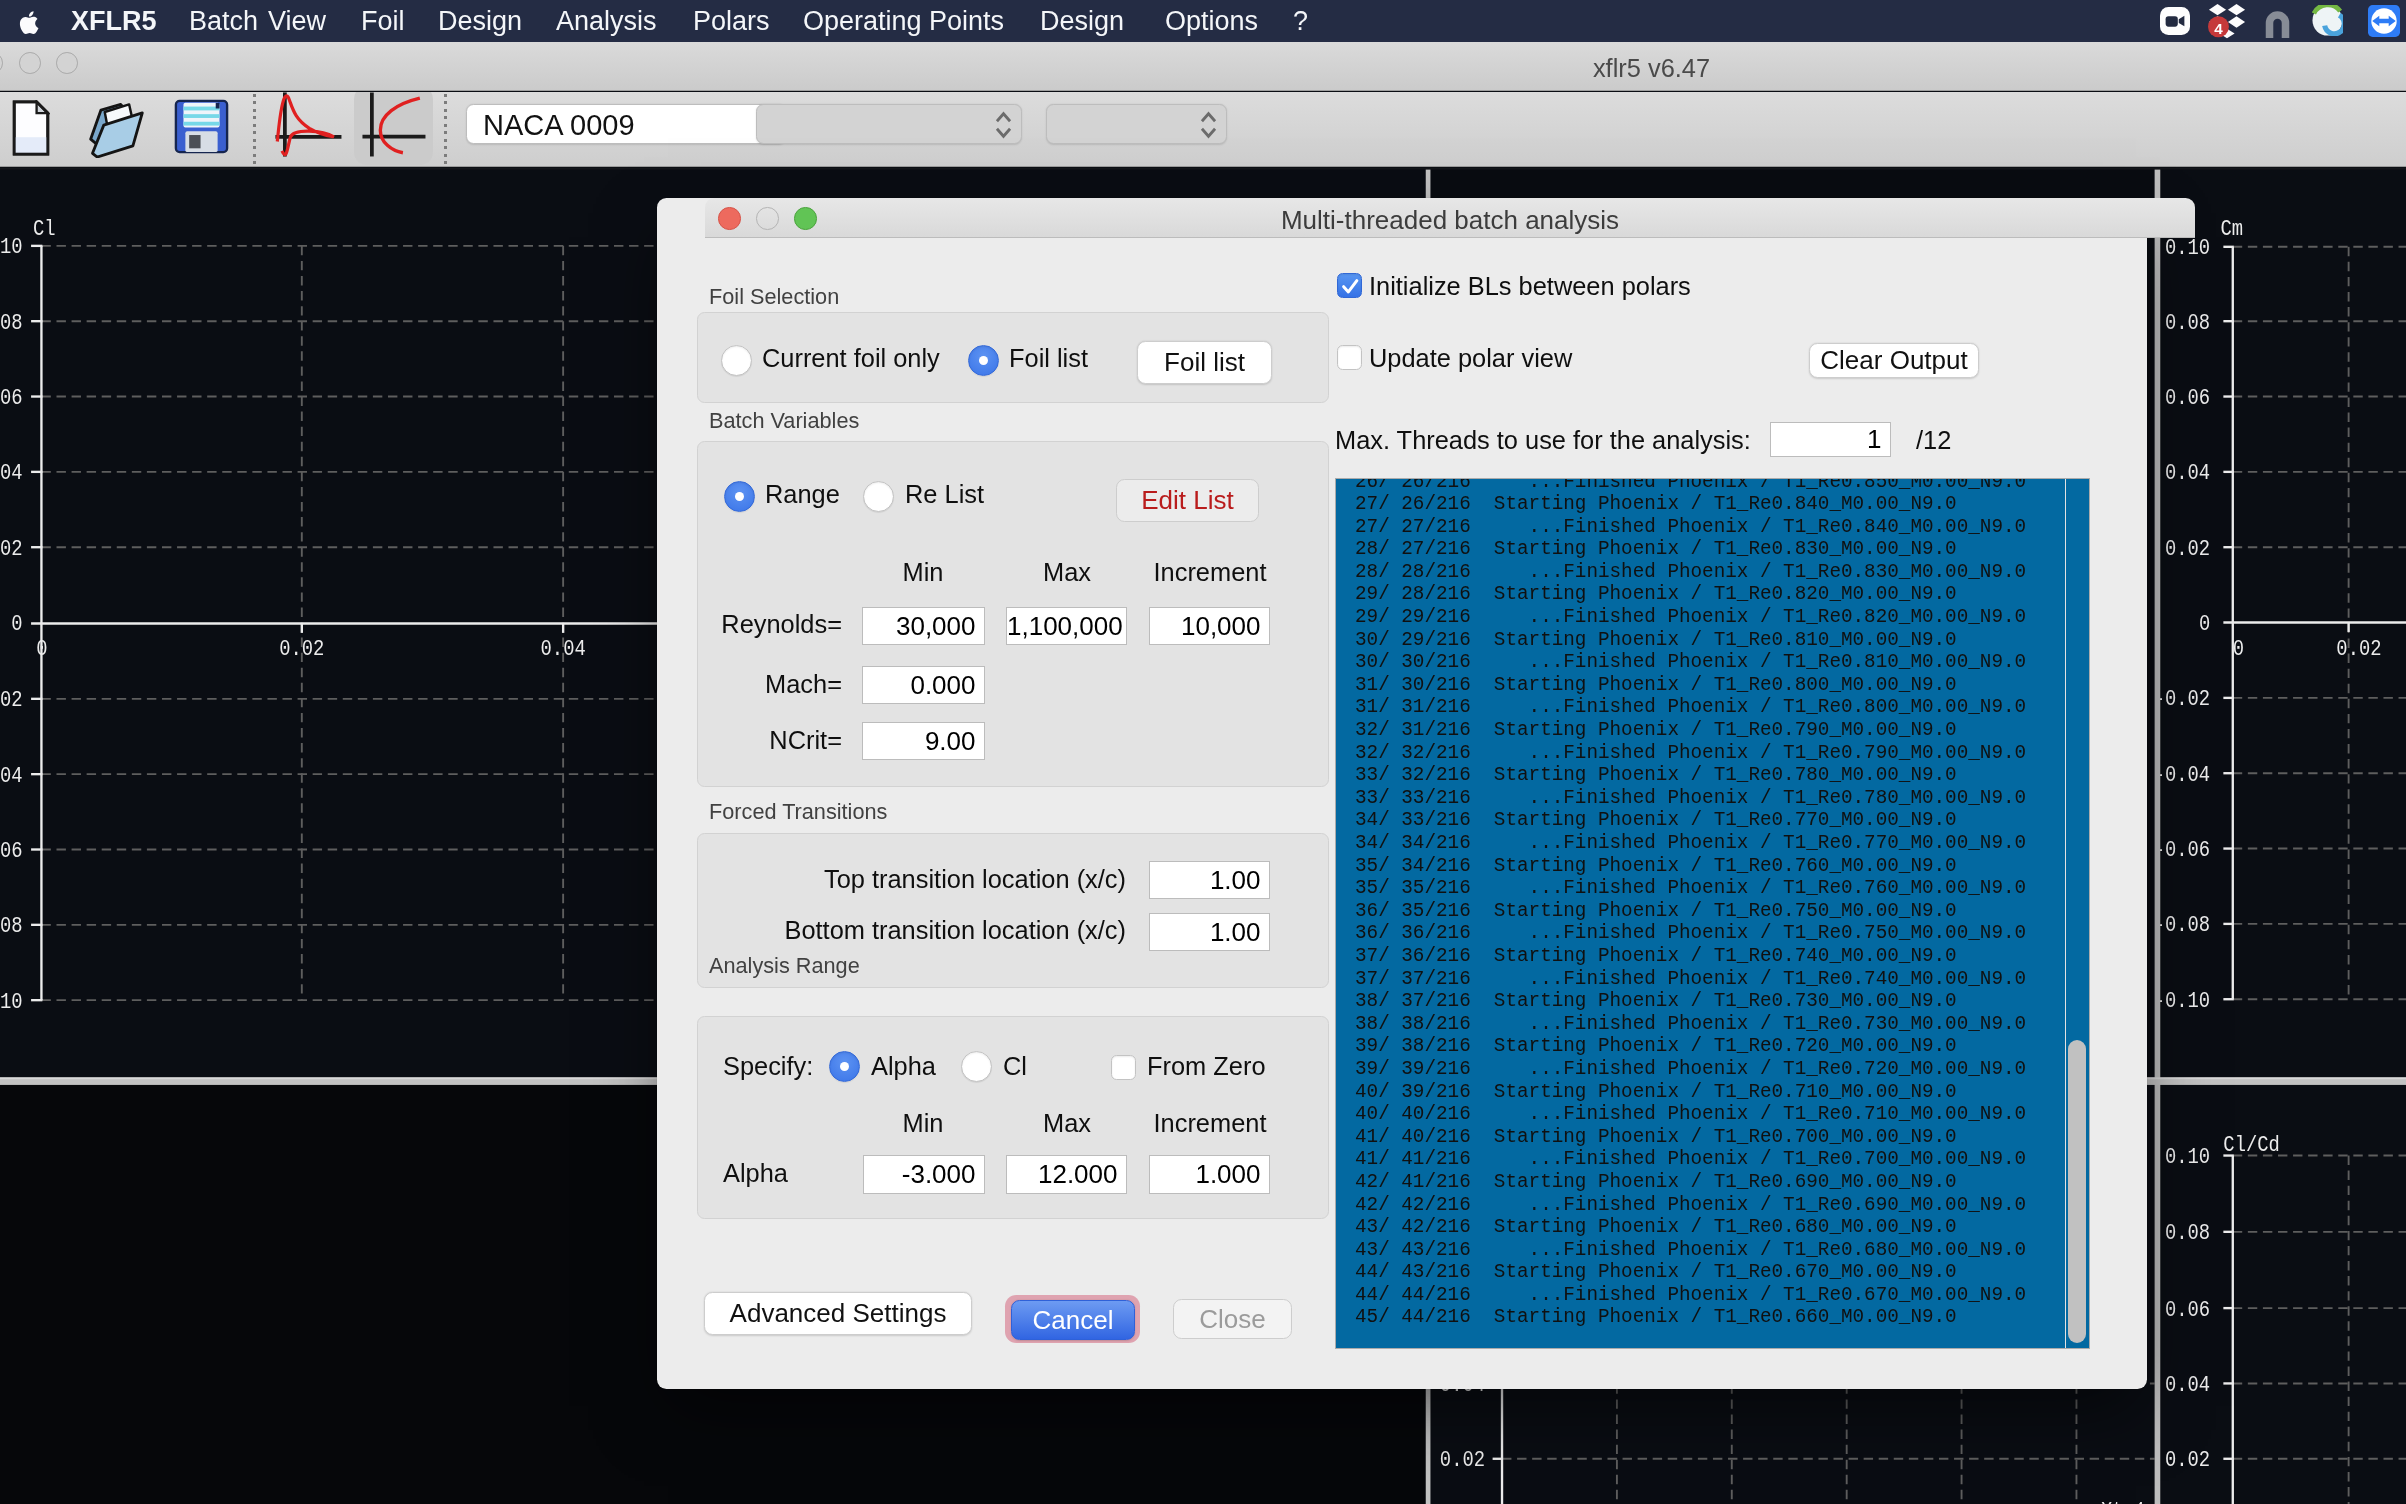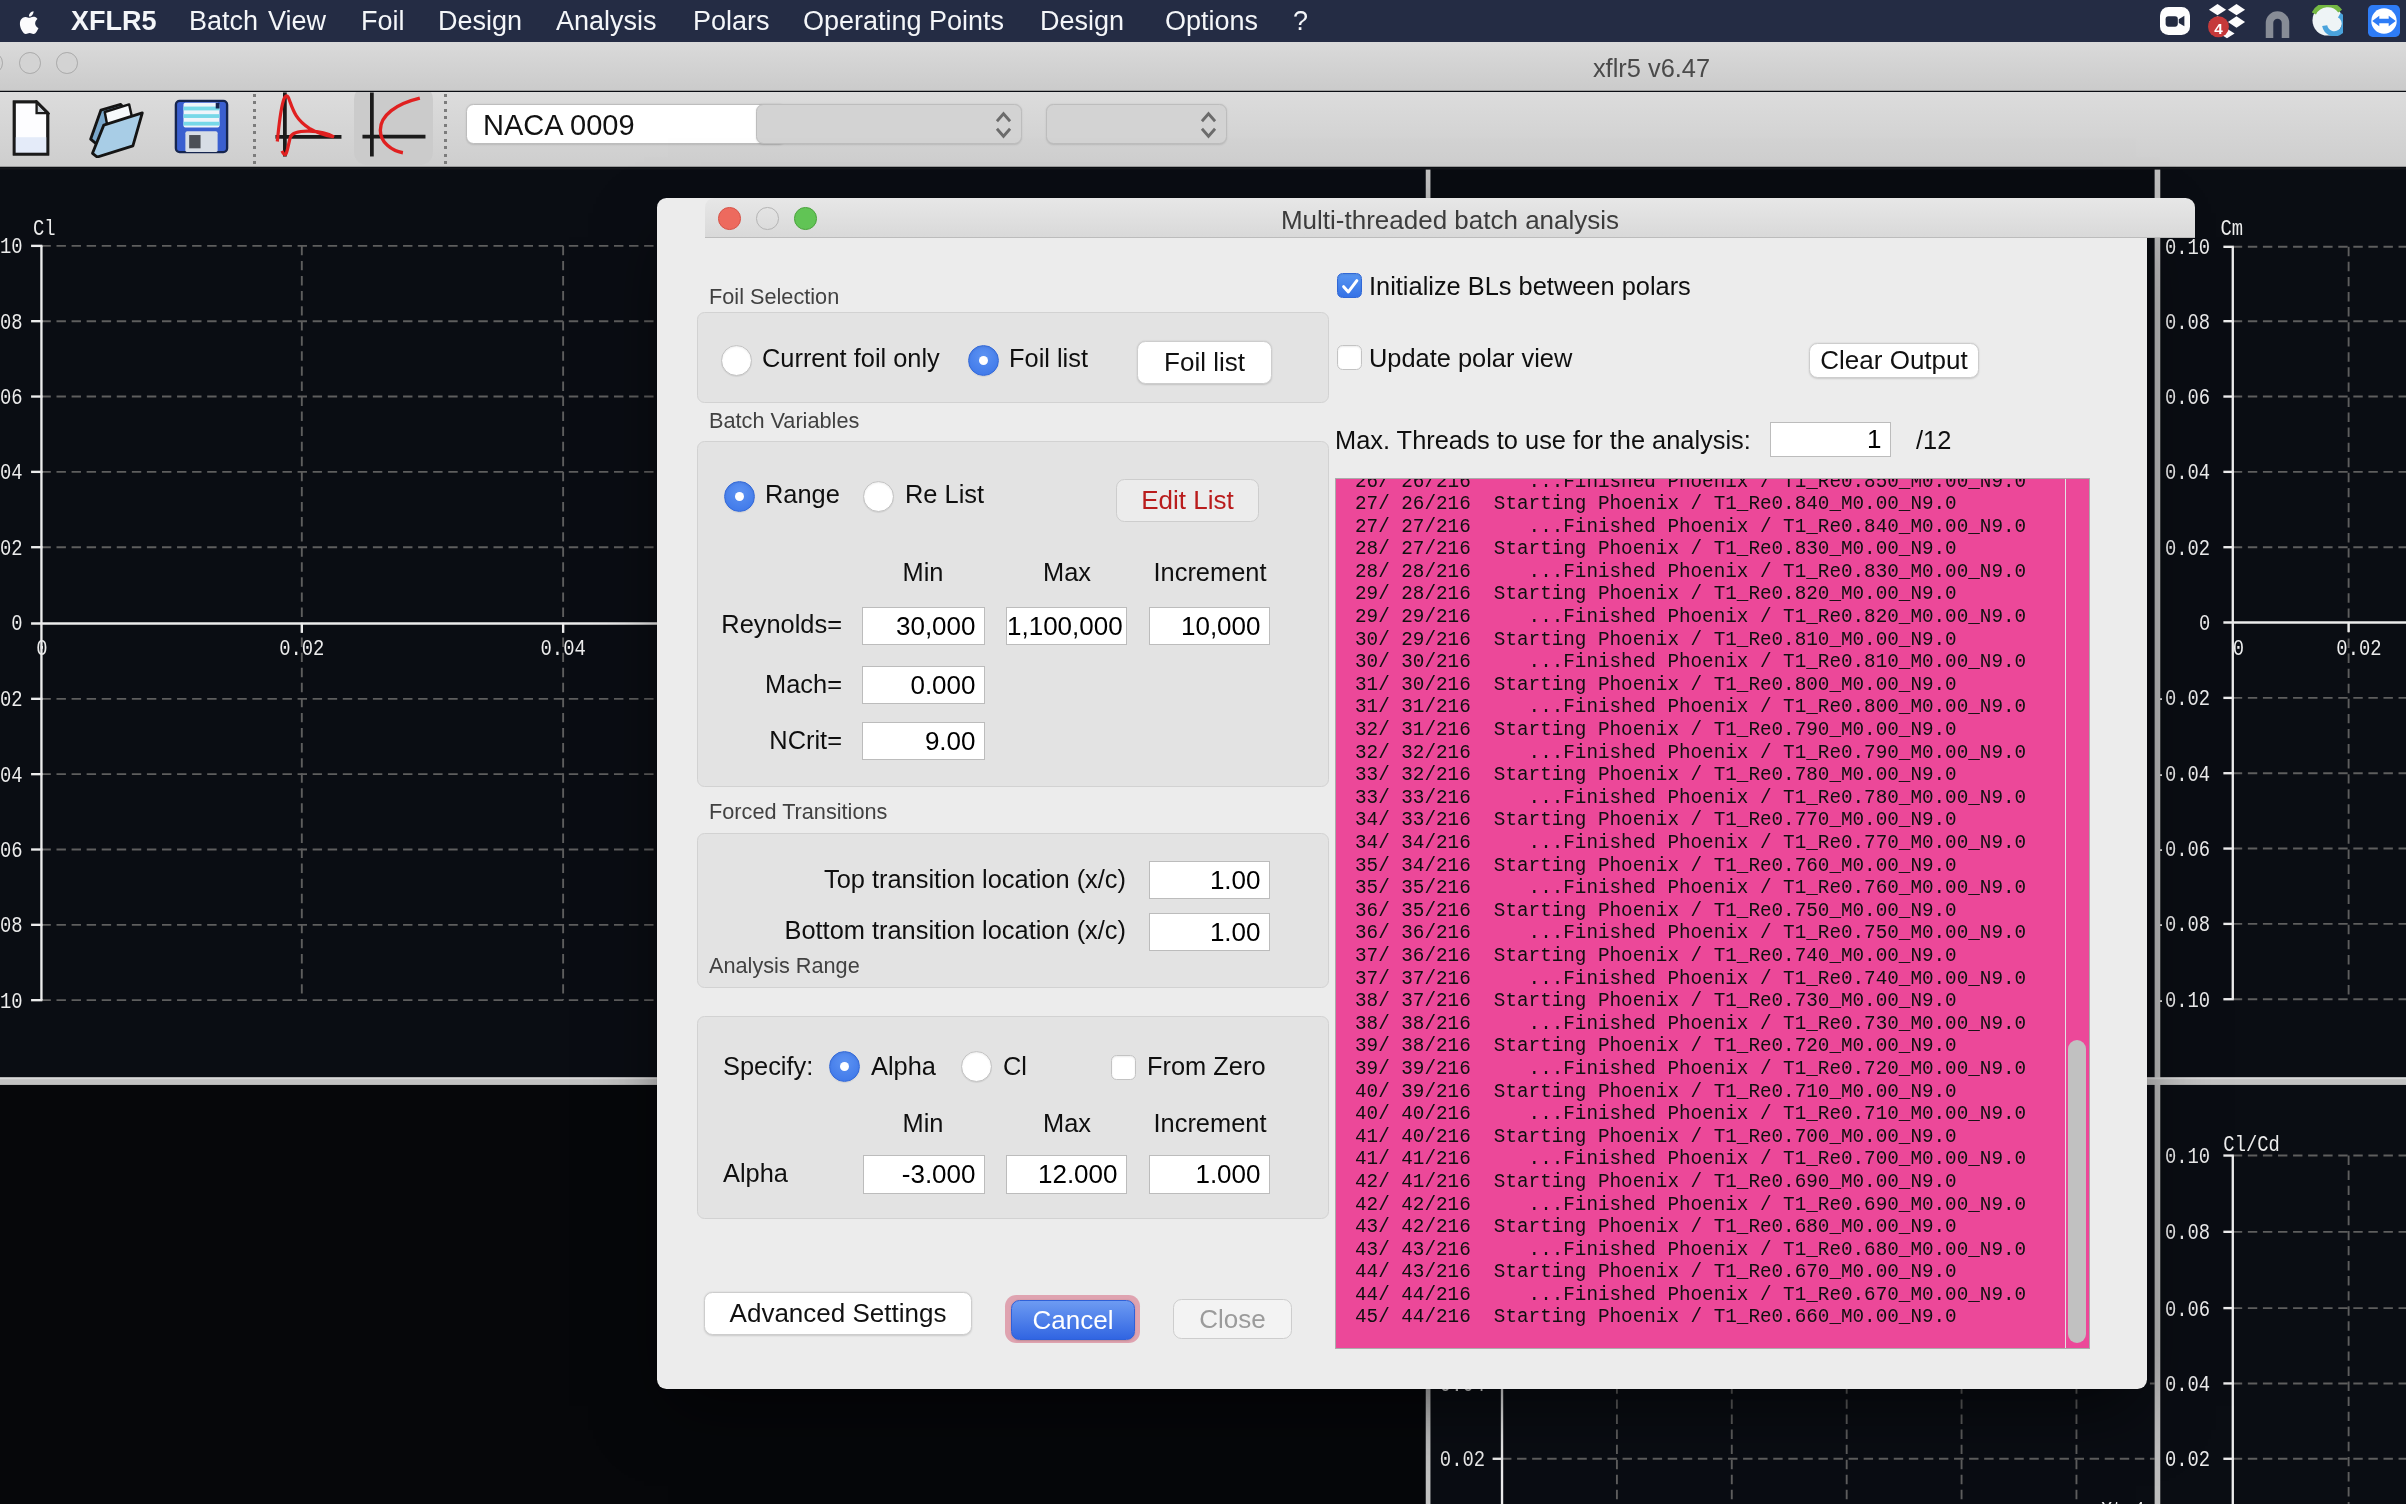--- a/index.html
+++ b/index.html
@@ -351,21 +351,21 @@
 <div class="cbox chk" style="left:680px;top:75px"><svg width="24.5" height="24.5" viewBox="0 0 26 26">
         <path d="M6 13.5 l5 5.5 9 -12" fill="none" stroke="#fff" stroke-width="3.2" stroke-linecap="round" stroke-linejoin="round"></path>
       </svg></div>
 <div class="ctext" style="left:712px;top:74px">Initialize BLs between polars</div>
 <div class="cbox" style="left:680px;top:147px"></div>
 <div class="ctext" style="left:712px;top:146px">Update polar view</div>
 <div class="btn" style="left:1152px;top:145px;width:170px;height:35px;line-height:33px">Clear Output</div>
 <div class="ctext" style="left:678px;top:228px">Max. Threads to use for the analysis:</div>
 <div class="inp" style="left:1113px;top:224px;width:121px;height:35px;line-height:33px">1</div>
 <div class="ctext" style="left:1259px;top:228px">/12</div>
-<div class="abs" style="left:678px;top:280px;width:755px;height:871px;background:#ec4899;border:0.9px solid #ababab;overflow:hidden">
+<div class="abs" style="left:678px;top:280px;width:755px;height:871px;background:#0369a1;border:0.9px solid #ababab;overflow:hidden">
 <pre style="position:absolute;left:19px;top:-8.5px;font-family:'Liberation Mono';font-size:19.3px;line-height:22.6px;color:#101010">26/ 26/216     ...Finished Phoenix / T1_Re0.850_M0.00_N9.0
 27/ 26/216  Starting Phoenix / T1_Re0.840_M0.00_N9.0
 27/ 27/216     ...Finished Phoenix / T1_Re0.840_M0.00_N9.0
 28/ 27/216  Starting Phoenix / T1_Re0.830_M0.00_N9.0
 28/ 28/216     ...Finished Phoenix / T1_Re0.830_M0.00_N9.0
 29/ 28/216  Starting Phoenix / T1_Re0.820_M0.00_N9.0
 29/ 29/216     ...Finished Phoenix / T1_Re0.820_M0.00_N9.0
 30/ 29/216  Starting Phoenix / T1_Re0.810_M0.00_N9.0
 30/ 30/216     ...Finished Phoenix / T1_Re0.810_M0.00_N9.0
 31/ 30/216  Starting Phoenix / T1_Re0.800_M0.00_N9.0

